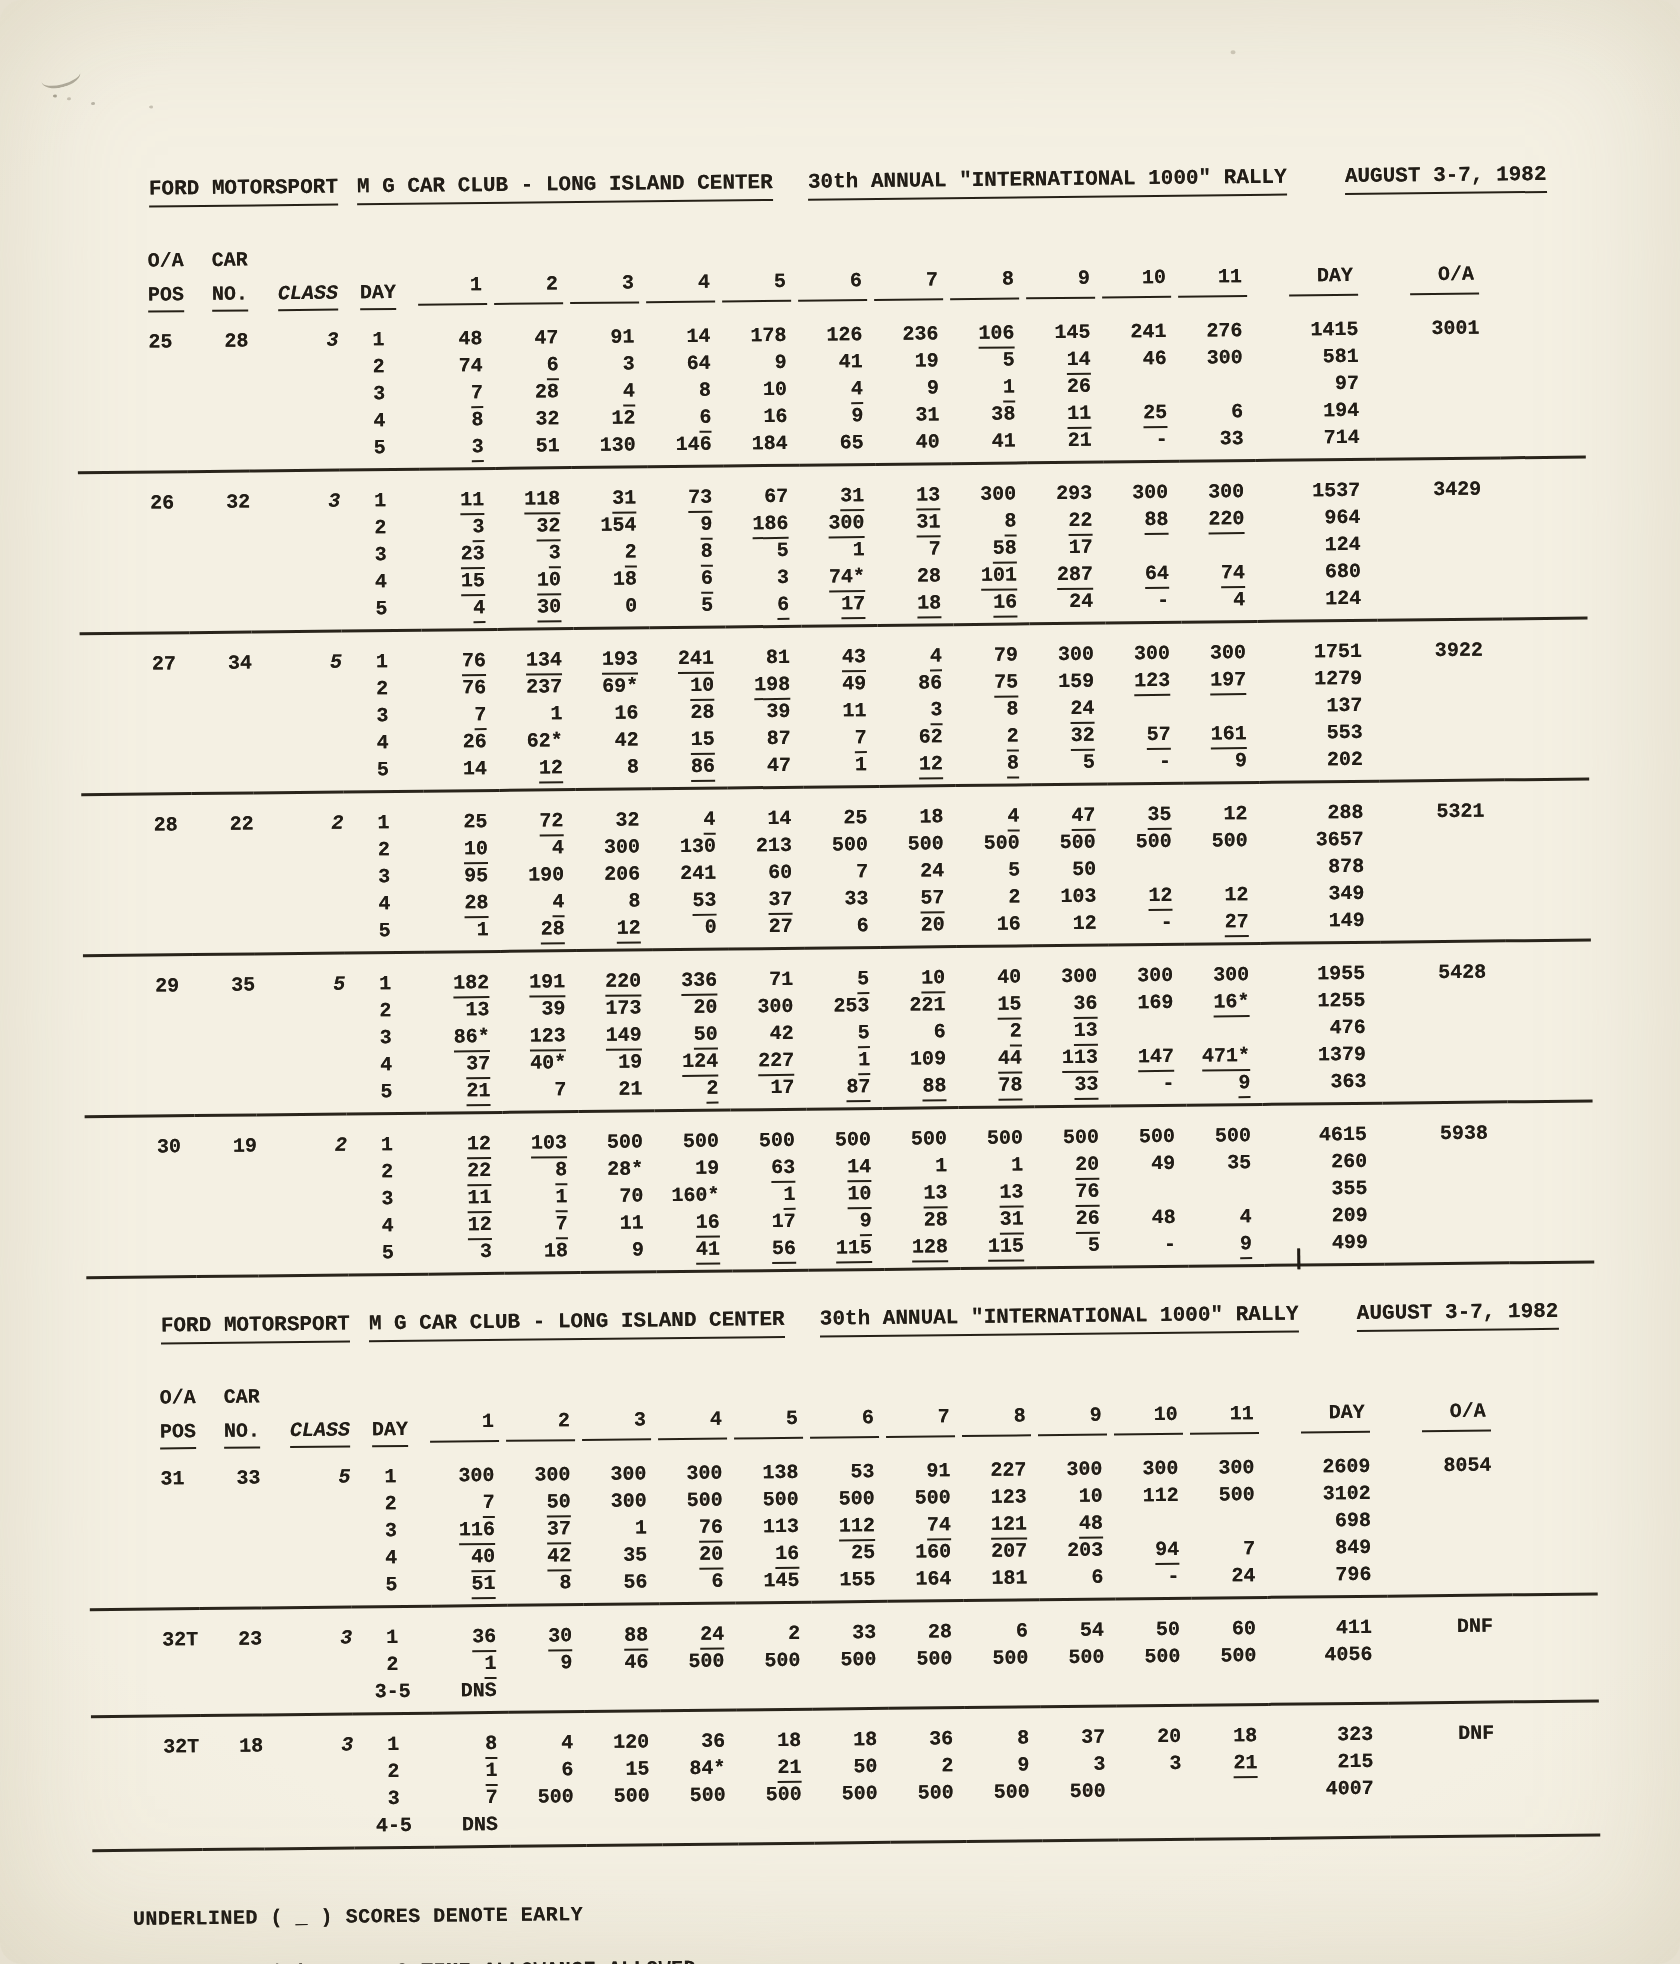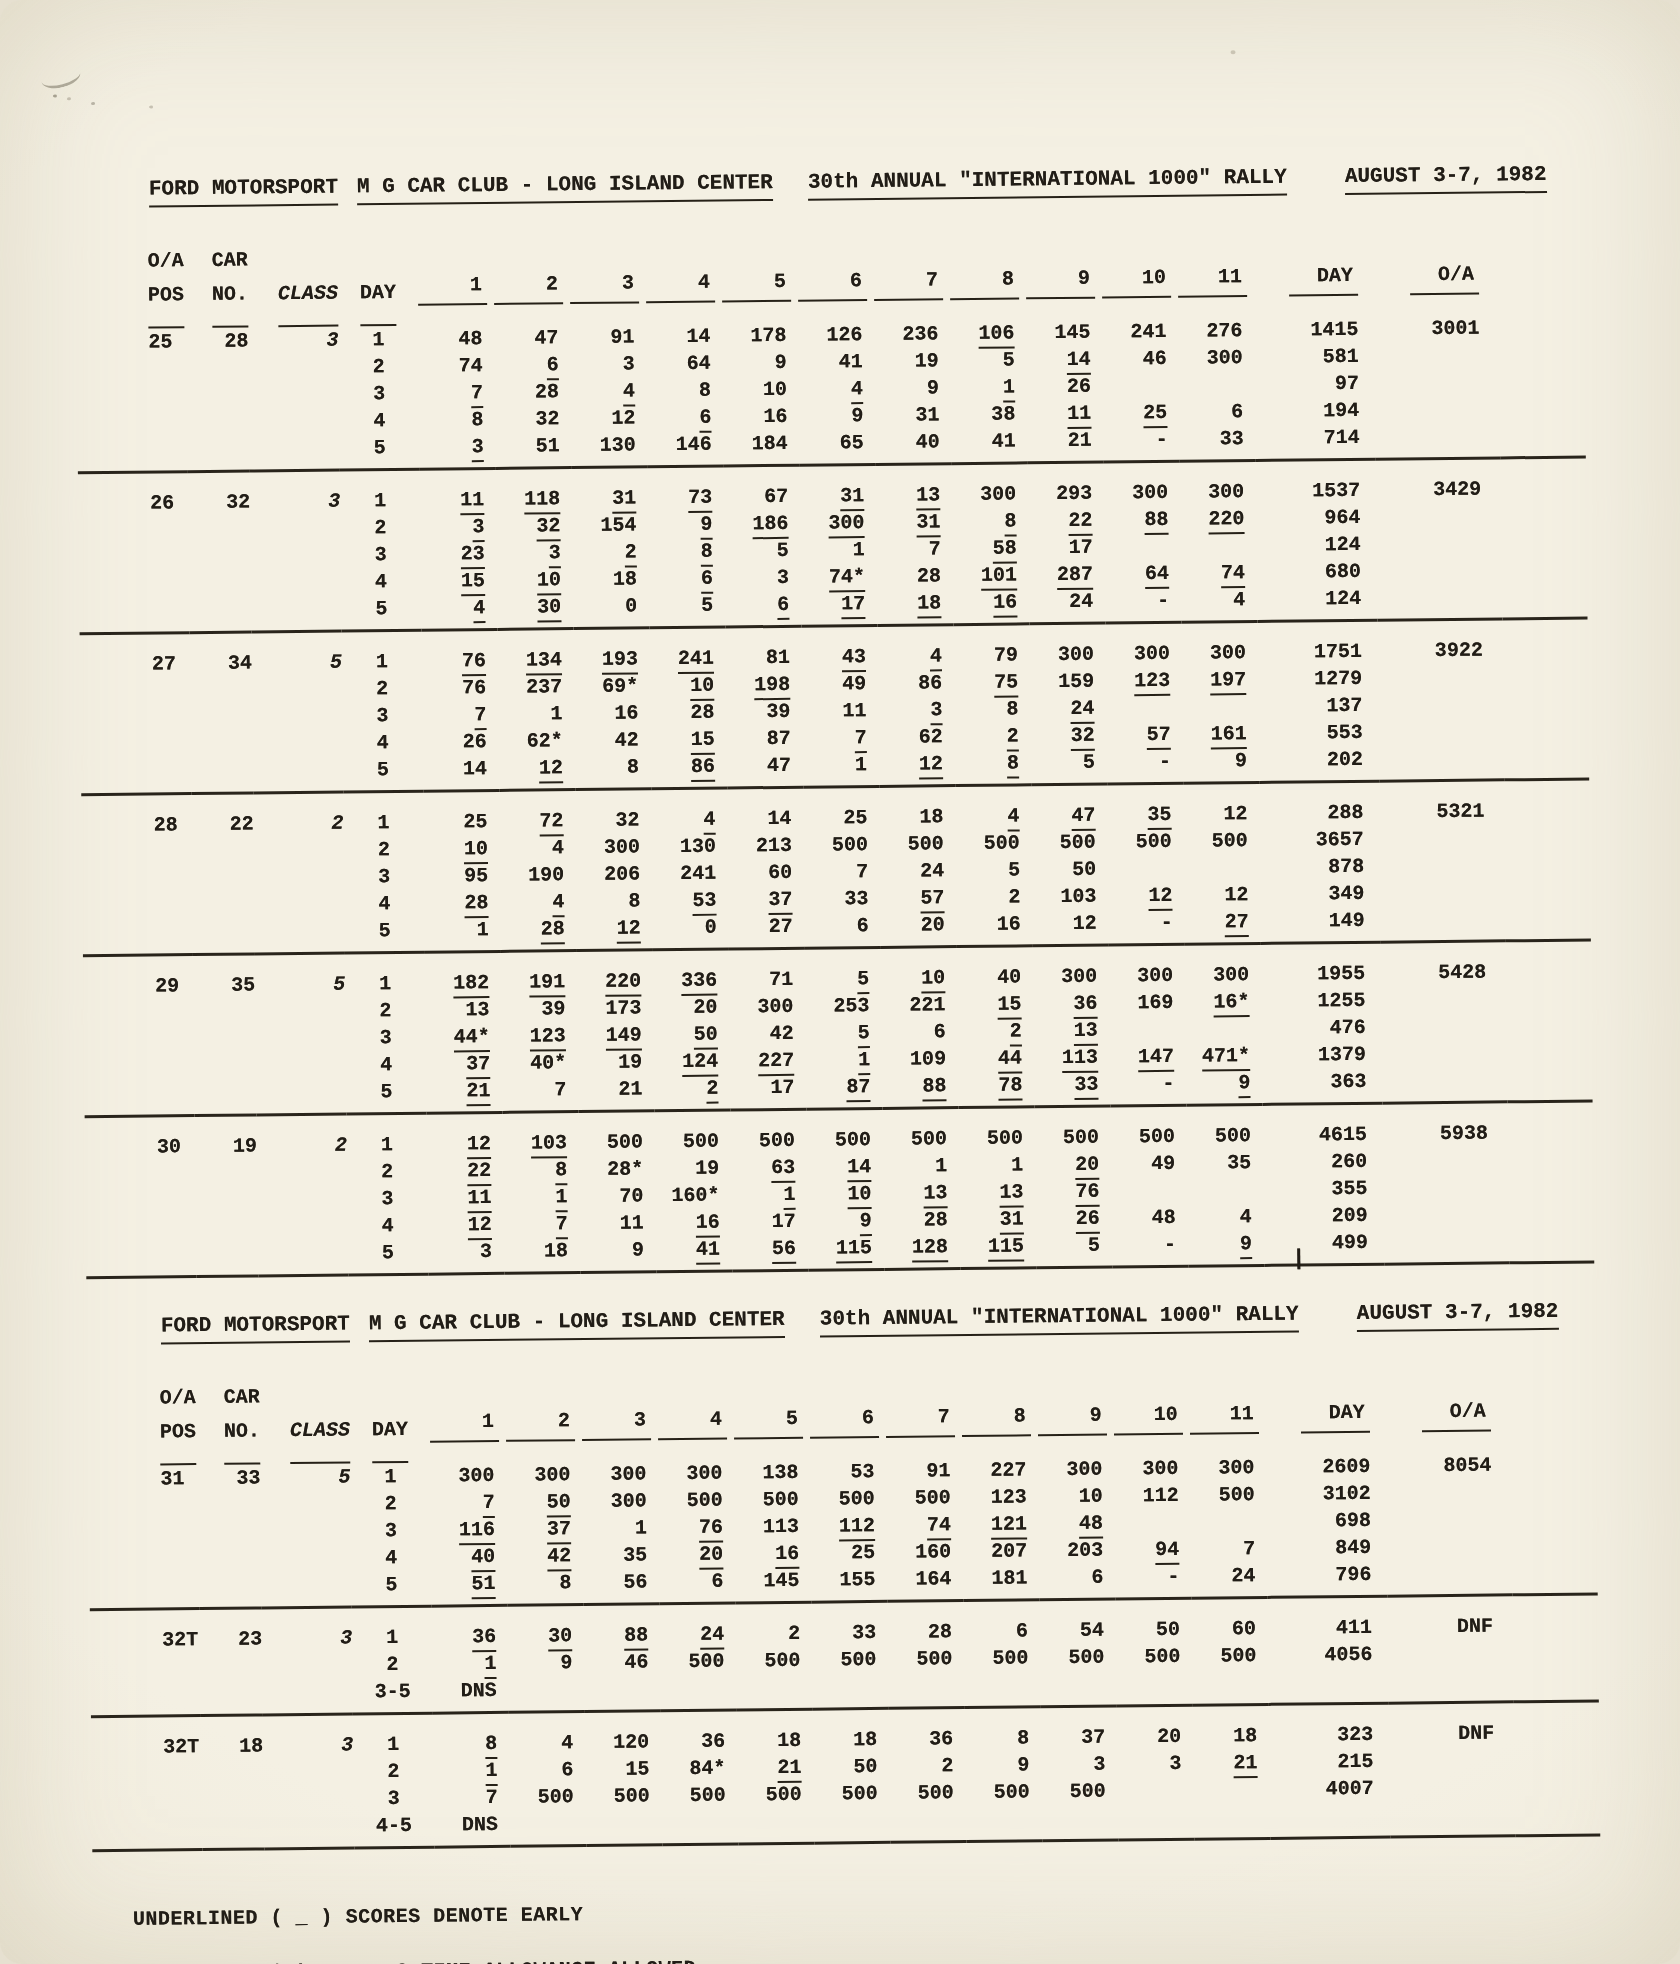--- a/index.html
+++ b/index.html
@@ -19,21 +19,21 @@
   th,td{font-weight:700;padding:0;height:27px;line-height:27px;vertical-align:bottom;white-space:nowrap;overflow:visible;}
   thead th{height:28px;}
   thead tr.h2 th{padding-bottom:4px;}
   .c-pos{text-align:left;padding-left:72px;}
   .c-car{text-align:right;}
   .c-cls{text-align:right;font-style:italic;}
   .c-day{text-align:center;}
   .c-leg{text-align:right;padding-right:12px;}
   .c-tot{text-align:right;padding-right:16px;position:relative;}
   .c-oa{text-align:right;padding-right:20px;}
-  .tu{border-bottom:2.5px solid #262118;padding-bottom:20px;}
+  .tu{border-bottom:2.5px solid #262118;padding-bottom:4px;}
   .hu{display:inline-block;min-width:64px;text-align:right;padding:0 5px 5px 0;border-bottom:2.5px solid #262118;}
   .u{border-bottom:2.5px solid #262118;padding-bottom:2px;}
   tr.rule td{border-bottom:3px solid #29241b;height:7px;line-height:7px;}
   tr.frow td{padding-top:16px;}
   .score-section + .score-section{margin-top:36px;}
   .stray{position:absolute;left:28px;top:16px;font-size:22px;}
   .footnotes{margin-top:56px;font-size:20px;padding-left:40px;}
   .footnotes div{margin-bottom:32px;letter-spacing:.5px;}
   .art{position:absolute;}
   .art-squiggle{left:52px;top:64px;width:40px;height:18px;border-bottom:3px solid rgba(95,88,70,.45);border-radius:50%;transform:rotate(-14deg);}
@@ -560,21 +560,21 @@
                   <td class="c-leg"><span class="u">16*</span></td>
                   <td class="c-tot">1255</td>
                   <td class="c-oa"></td>
                   <td></td>
                 </tr>
                 <tr>
                   <td class="c-pos"></td>
                   <td class="c-car"></td>
                   <td class="c-cls"></td>
                   <td class="c-day">3</td>
-                  <td class="c-leg"><span class="u">44*</span></td>
+                  <td class="c-leg"><span class="u">86*</span></td>
                   <td class="c-leg"><span class="u">123</span></td>
                   <td class="c-leg"><span class="u">149</span></td>
                   <td class="c-leg"><span class="u">50</span></td>
                   <td class="c-leg">42</td>
                   <td class="c-leg"><span class="u">5</span></td>
                   <td class="c-leg">6</td>
                   <td class="c-leg"><span class="u">2</span></td>
                   <td class="c-leg"><span class="u">13</span></td>
                   <td class="c-leg"></td>
                   <td class="c-leg"></td>

